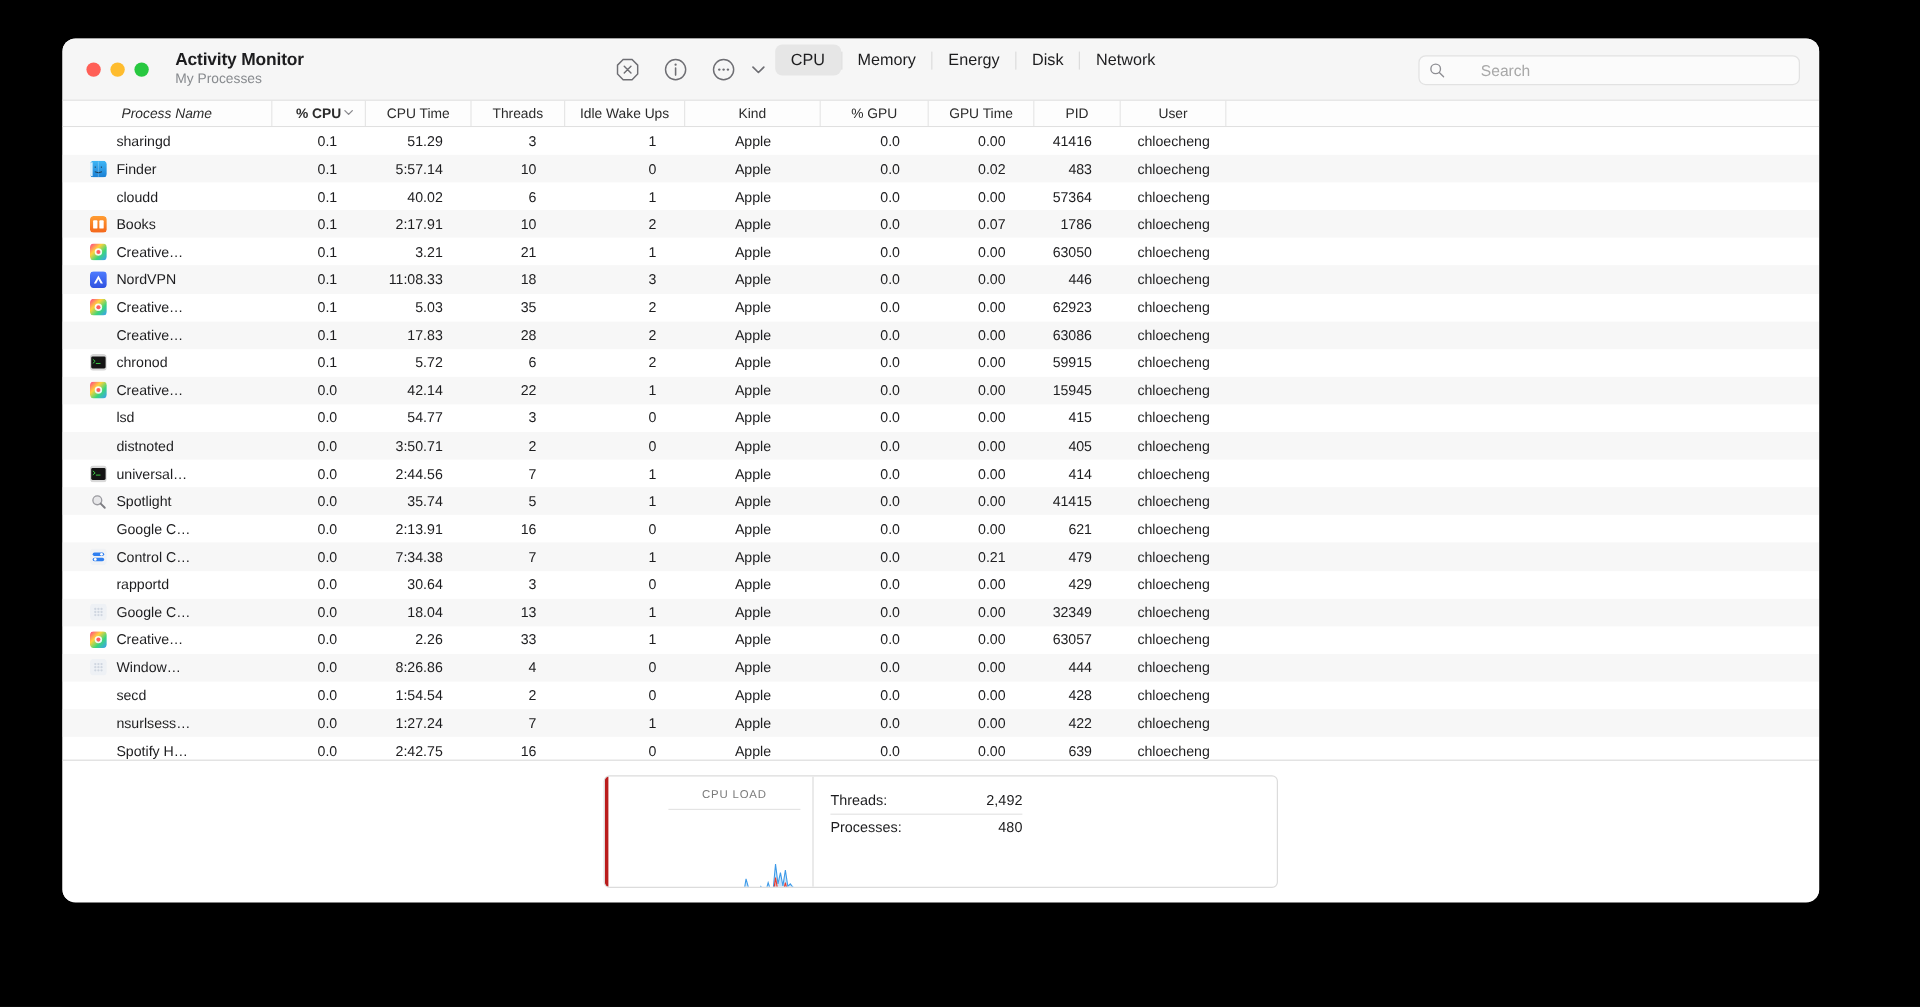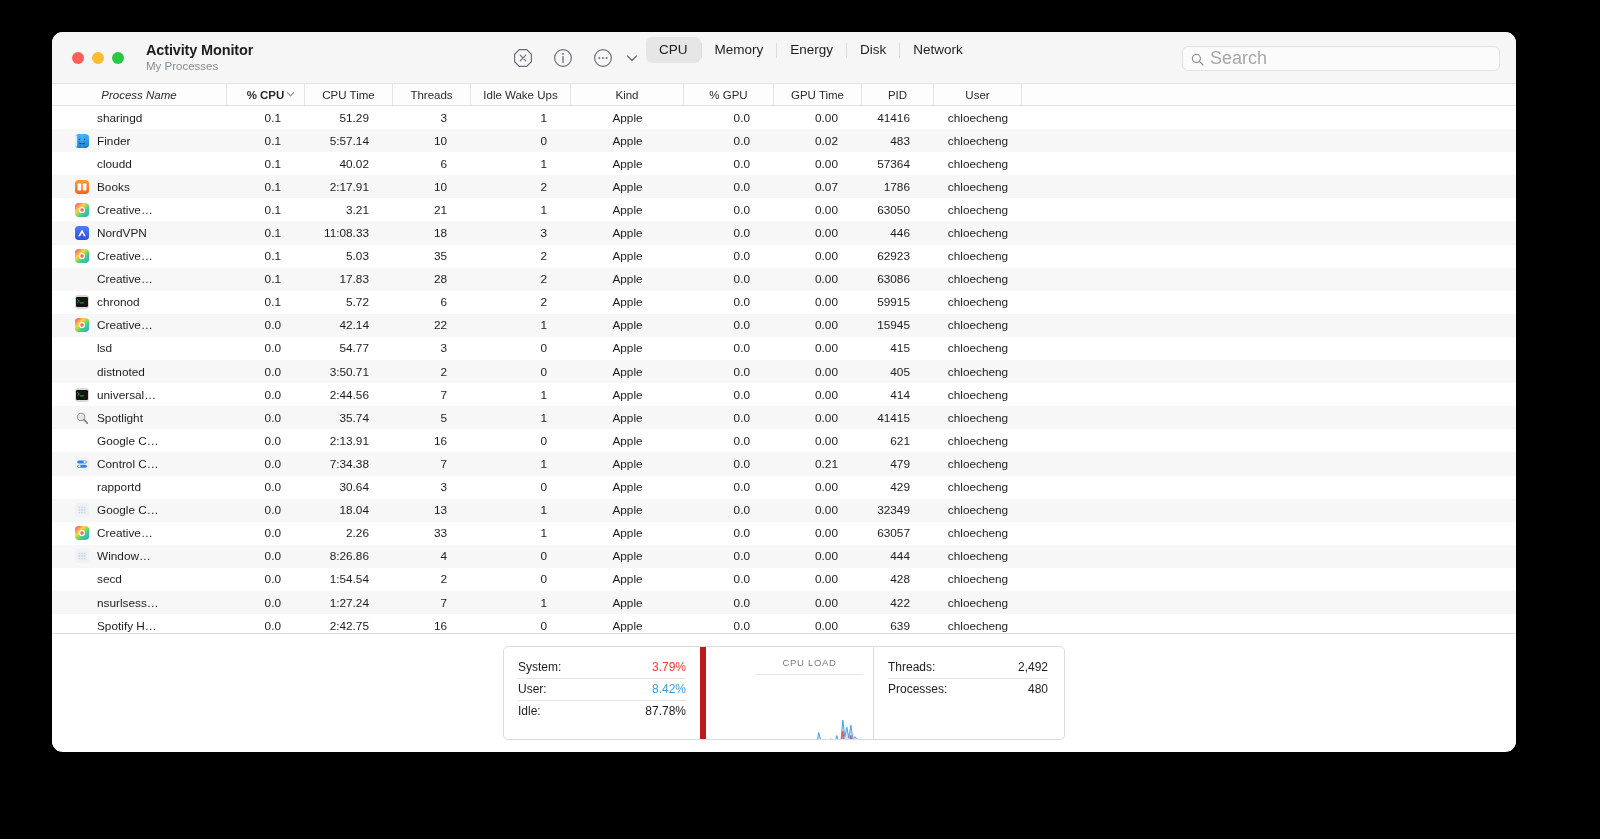--- a/index.html
+++ b/index.html
@@ -69,21 +69,21 @@
     background: #fbfbfb;
     border: 1px solid #e2e2e2;
     border-radius: 6px;
     display: flex; align-items: center;
     padding: 0 8px;
   }
   .search-ic { width: 13px; height: 13px; margin-right: 6px; flex: none; }
   .search-input {
     border: none; outline: none; background: transparent;
     font-family: "Liberation Sans", sans-serif;
-    font-size: 18px; color: #1d1d1f; width: 100%;
+    font-size: 13px; color: #1d1d1f; width: 100%; margin-left: 24px;
   }
   .search-input::placeholder { color: #a8a8a8; }
 
   
   .colhead {
     display: flex; align-items: stretch;
     height: 22px;
     background: #fdfdfd;
     border-bottom: 1px solid #e0e0e0;
     font-size: 11.5px; color: #2b2b2b;
@@ -130,21 +130,21 @@
     position: absolute; left: 451px; top: 12px;
     display: flex;
     width: 562px; height: 94px;
     border: 1px solid #dcdcdc;
     border-radius: 5px;
     background: #fff;
     overflow: hidden;
   }
   .panel { position: relative; }
   .panel.left { width: 196px; padding: 10px 14px 0 14px; }
-  .panel.mid { width: 174px; border-left: 6px solid #b91c1c; border-right: 1px solid #dcdcdc; padding-top: 10px; overflow: hidden; padding-left: 40px; }
+  .panel.mid { width: 174px; border-left: 3px solid #b91c1c; border-right: 1px solid #dcdcdc; padding-top: 10px; overflow: hidden; padding-left: 40px; }
   .panel.right { width: 188px; padding: 10px 14px 0 14px; }
   .srow {
     display: flex; justify-content: space-between; align-items: baseline;
     font-size: 12px; color: #1d1d1f;
     padding: 3px 0 4px 0;
     border-bottom: 1px solid #e4e4e4;
   }
   .srow:last-child { border-bottom: none; }
   .srow .val { font-variant-numeric: tabular-nums; }
   .cpu-load-title {
@@ -784,36 +784,20 @@
             <div class="cell c-num" style="flex: 0 0 88px;">0.00</div>
             <div class="cell c-num" style="flex: 0 0 72px;">639</div>
             <div class="cell c-ctr" style="flex: 0 0 88px;">chloecheng</div>
             <div class="cell c-ctr" style="flex: 1 1 auto;"></div>
           </div>
         </div>
     </div>
 
     <div class="footer">
       <div class="stats">
-        <div class="panel left">
-          <div id="cpu-stats">
-              <div class="srow">
-                <span>System:</span>
-                <span class="val" style="color: rgb(236, 60, 45);">3.79%</span>
-              </div>
-              <div class="srow">
-                <span>User:</span>
-                <span class="val" style="color: rgb(61, 154, 232);">8.42%</span>
-              </div>
-              <div class="srow">
-                <span>Idle:</span>
-                <span class="val" style="color: rgb(29, 29, 31);">87.78%</span>
-              </div>
-            </div>
-        </div>
         <div class="panel mid">
           <div class="cpu-load-title">CPU LOAD</div>
           <div class="graph">
             <svg id="loadsvg" viewBox="0 0 174 52" preserveAspectRatio="none">
                 <polygon points="0,52 0.00,52.00 2.10,52.00 4.19,52.00 6.29,52.00 8.39,52.00 10.48,52.00 12.58,52.00 14.67,52.00 16.77,52.00 18.87,52.00 20.96,52.00 23.06,52.00 25.16,52.00 27.25,52.00 29.35,52.00 31.45,52.00 33.54,52.00 35.64,52.00 37.73,52.00 39.83,52.00 41.93,52.00 44.02,52.00 46.12,52.00 48.22,52.00 50.31,52.00 52.41,52.00 54.51,52.00 56.60,52.00 58.70,52.00 60.80,52.00 62.89,52.00 64.99,52.00 67.08,52.00 69.18,52.00 71.28,52.00 73.37,52.00 75.47,52.00 77.57,52.00 79.66,52.00 81.76,52.00 83.86,52.00 85.95,52.00 88.05,52.00 90.14,52.00 92.24,52.00 94.34,52.00 96.43,52.00 98.53,52.00 100.63,52.00 102.72,52.00 104.82,52.00 106.92,52.00 109.01,52.00 111.11,52.00 113.20,52.00 115.30,49.92 117.40,37.44 119.49,44.72 121.59,47.32 123.69,45.76 125.78,46.28 127.88,47.32 129.98,43.68 132.07,46.28 134.17,47.84 136.27,40.56 138.36,46.80 140.46,47.32 142.55,24.96 144.65,41.60 146.75,32.24 148.84,43.16 150.94,30.16 153.04,43.68 155.13,41.60 157.23,44.20 159.33,45.24 161.42,46.28 163.52,45.76 165.61,46.80 167.71,47.32 169.81,47.32 171.90,47.84 174.00,47.84 174,52" fill="#3d9ae8" fill-opacity="0.28"></polygon>
                 <polyline points="0.00,52.00 2.10,52.00 4.19,52.00 6.29,52.00 8.39,52.00 10.48,52.00 12.58,52.00 14.67,52.00 16.77,52.00 18.87,52.00 20.96,52.00 23.06,52.00 25.16,52.00 27.25,52.00 29.35,52.00 31.45,52.00 33.54,52.00 35.64,52.00 37.73,52.00 39.83,52.00 41.93,52.00 44.02,52.00 46.12,52.00 48.22,52.00 50.31,52.00 52.41,52.00 54.51,52.00 56.60,52.00 58.70,52.00 60.80,52.00 62.89,52.00 64.99,52.00 67.08,52.00 69.18,52.00 71.28,52.00 73.37,52.00 75.47,52.00 77.57,52.00 79.66,52.00 81.76,52.00 83.86,52.00 85.95,52.00 88.05,52.00 90.14,52.00 92.24,52.00 94.34,52.00 96.43,52.00 98.53,52.00 100.63,52.00 102.72,52.00 104.82,52.00 106.92,52.00 109.01,52.00 111.11,52.00 113.20,52.00 115.30,49.92 117.40,37.44 119.49,44.72 121.59,47.32 123.69,45.76 125.78,46.28 127.88,47.32 129.98,43.68 132.07,46.28 134.17,47.84 136.27,40.56 138.36,46.80 140.46,47.32 142.55,24.96 144.65,41.60 146.75,32.24 148.84,43.16 150.94,30.16 153.04,43.68 155.13,41.60 157.23,44.20 159.33,45.24 161.42,46.28 163.52,45.76 165.61,46.80 167.71,47.32 169.81,47.32 171.90,47.84 174.00,47.84" fill="none" stroke="#3d9ae8" stroke-width="0.9" vector-effect="non-scaling-stroke"></polyline>
                 <polygon points="0,52 0.00,52.00 2.10,52.00 4.19,52.00 6.29,52.00 8.39,52.00 10.48,52.00 12.58,52.00 14.67,52.00 16.77,52.00 18.87,52.00 20.96,52.00 23.06,52.00 25.16,52.00 27.25,52.00 29.35,52.00 31.45,52.00 33.54,52.00 35.64,52.00 37.73,52.00 39.83,52.00 41.93,52.00 44.02,52.00 46.12,52.00 48.22,52.00 50.31,52.00 52.41,52.00 54.51,52.00 56.60,52.00 58.70,52.00 60.80,52.00 62.89,52.00 64.99,52.00 67.08,52.00 69.18,52.00 71.28,52.00 73.37,52.00 75.47,52.00 77.57,52.00 79.66,52.00 81.76,52.00 83.86,52.00 85.95,52.00 88.05,52.00 90.14,52.00 92.24,52.00 94.34,52.00 96.43,52.00 98.53,52.00 100.63,52.00 102.72,52.00 104.82,52.00 106.92,52.00 109.01,52.00 111.11,52.00 113.20,52.00 115.30,51.48 117.40,50.44 119.49,50.96 121.59,50.96 123.69,50.44 125.78,50.96 127.88,50.96 129.98,50.44 132.07,50.96 134.17,50.96 136.27,49.92 138.36,50.44 140.46,50.96 142.55,36.40 144.65,47.84 146.75,48.88 148.84,49.40 150.94,40.56 153.04,48.88 155.13,48.36 157.23,49.40 159.33,49.40 161.42,49.92 163.52,49.92 165.61,49.92 167.71,49.92 169.81,50.44 171.90,50.44 174.00,50.44 174,52" fill="#ec3c2d" fill-opacity="0.28"></polygon>
                 <polyline points="0.00,52.00 2.10,52.00 4.19,52.00 6.29,52.00 8.39,52.00 10.48,52.00 12.58,52.00 14.67,52.00 16.77,52.00 18.87,52.00 20.96,52.00 23.06,52.00 25.16,52.00 27.25,52.00 29.35,52.00 31.45,52.00 33.54,52.00 35.64,52.00 37.73,52.00 39.83,52.00 41.93,52.00 44.02,52.00 46.12,52.00 48.22,52.00 50.31,52.00 52.41,52.00 54.51,52.00 56.60,52.00 58.70,52.00 60.80,52.00 62.89,52.00 64.99,52.00 67.08,52.00 69.18,52.00 71.28,52.00 73.37,52.00 75.47,52.00 77.57,52.00 79.66,52.00 81.76,52.00 83.86,52.00 85.95,52.00 88.05,52.00 90.14,52.00 92.24,52.00 94.34,52.00 96.43,52.00 98.53,52.00 100.63,52.00 102.72,52.00 104.82,52.00 106.92,52.00 109.01,52.00 111.11,52.00 113.20,52.00 115.30,51.48 117.40,50.44 119.49,50.96 121.59,50.96 123.69,50.44 125.78,50.96 127.88,50.96 129.98,50.44 132.07,50.96 134.17,50.96 136.27,49.92 138.36,50.44 140.46,50.96 142.55,36.40 144.65,47.84 146.75,48.88 148.84,49.40 150.94,40.56 153.04,48.88 155.13,48.36 157.23,49.40 159.33,49.40 161.42,49.92 163.52,49.92 165.61,49.92 167.71,49.92 169.81,50.44 171.90,50.44 174.00,50.44" fill="none" stroke="#ec3c2d" stroke-width="0.9" vector-effect="non-scaling-stroke"></polyline>
               </svg>
           </div>

